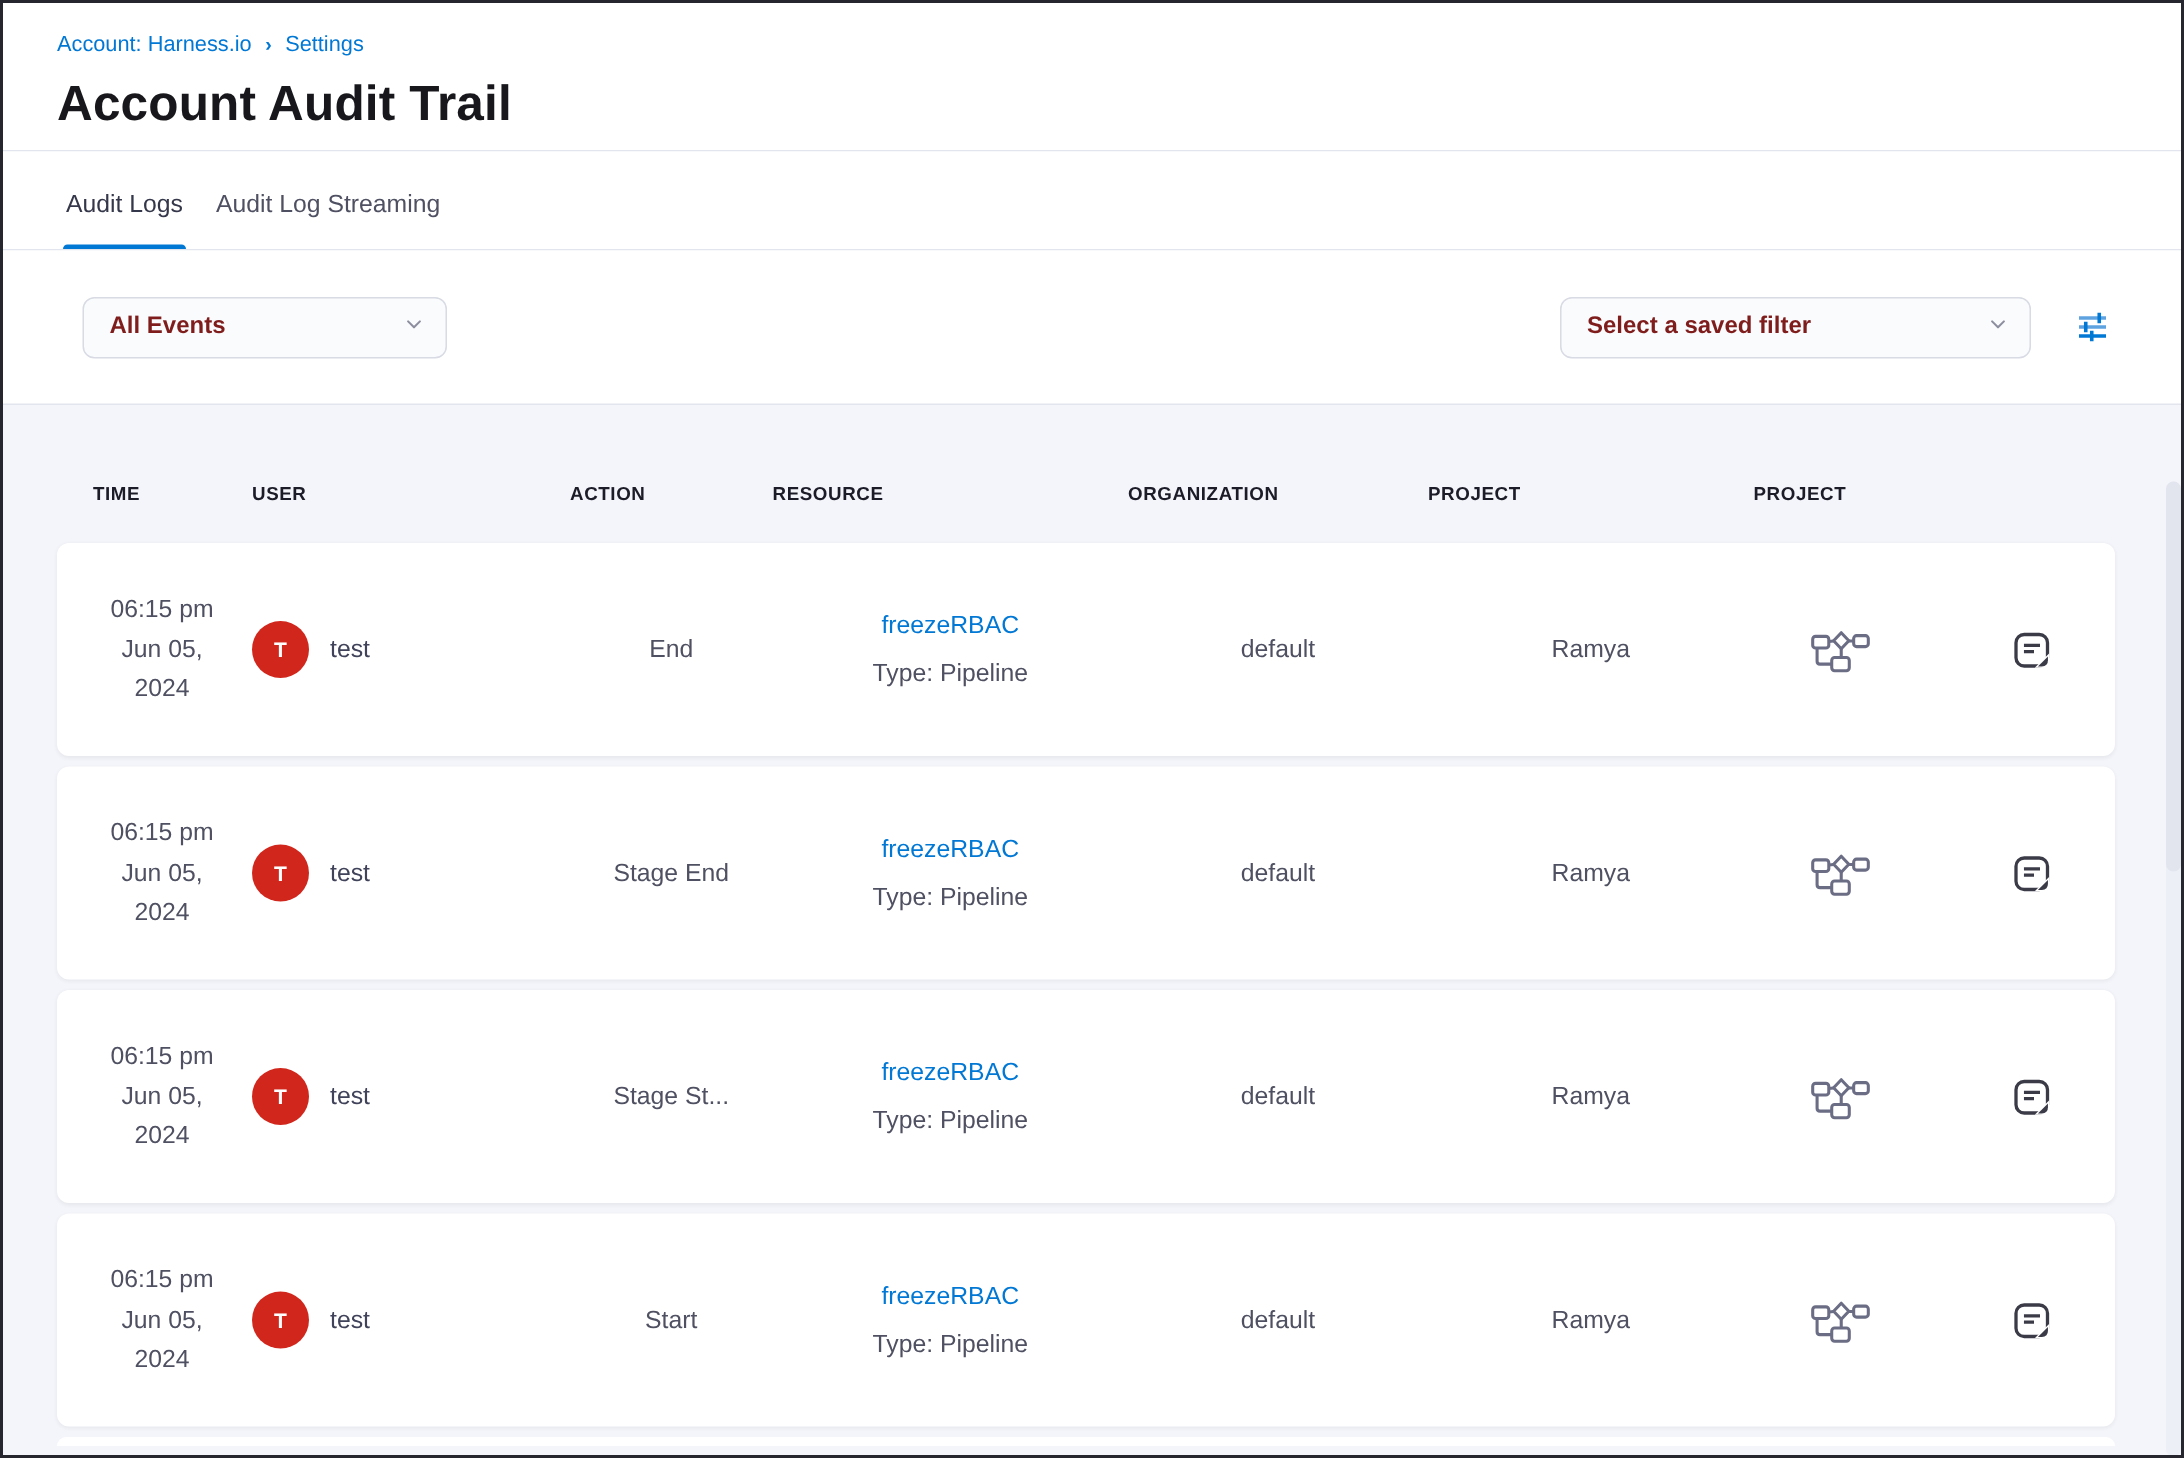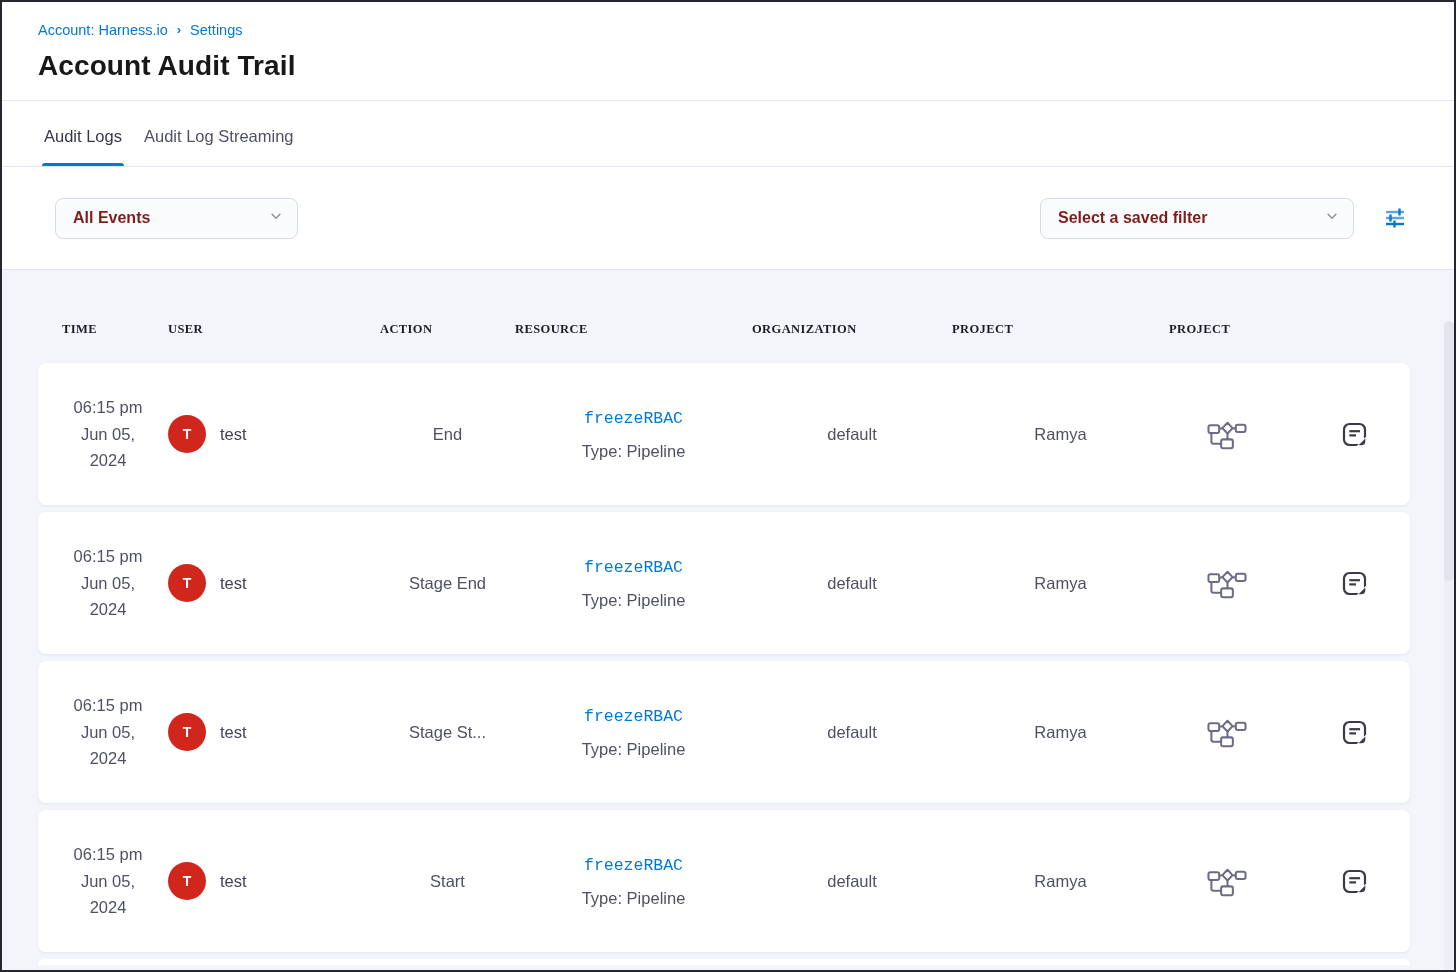--- a/index.html
+++ b/index.html
@@ -10,21 +10,21 @@
     border: 2px solid #26262e;
     overflow: hidden;
     position: relative;
   }
 
   
   .page-header { padding: 20px 36px 0 36px; background: #fff; border-bottom: 1px solid #e3e5ee; height: 99px; }
   .breadcrumb { font-size: 14.5px; color: #0278d5; display: flex; align-items: center; gap: 9px; }
   .breadcrumb a { color: #0278d5; text-decoration: none; cursor: pointer; }
   .crumb-sep { color: #0278d5; font-size: 13px; font-weight: 700; transform: translateY(-1px); }
-  .page-title { margin-top: 12px; font-size: 28px; font-weight: 700; color: #17171c; letter-spacing: 0.1px; }
+  .page-title { margin-top: 12px; font-size: 33px; font-weight: 700; color: #17171c; letter-spacing: 0.1px; }
 
   
   .tabs-bar { background: #fff; border-bottom: 1px solid #e3e5ee; height: 66px; display: flex; align-items: flex-end; padding: 0 40px; gap: 18px; }
   .tab { position: relative; font-size: 16.5px; color: #4f5162; padding: 18px 2px 20px 2px; cursor: pointer; }
   .tab.active { color: #35374a; }
   .tab.active::after {
     content: ""; position: absolute; left: 0; right: 0; bottom: 0;
     height: 3px; border-radius: 3px 3px 0 0; background: #0278d5;
   }
 
@@ -49,40 +49,40 @@
   .spacer { flex: 1; }
   .sliders-btn { background: none; border: none; cursor: pointer; margin-left: 28px; display: flex; align-items: center; }
 
   
   .content { background: #f4f5fa; height: 701px; position: relative; }
   .thead-row, .card-grid {
     display: grid;
     grid-template-columns: 106px 212px 135px 237px 200px 217px 129px 1fr;
     align-items: center;
   }
-  .thead-row { margin: 0 44px 0 36px; padding: 52px 0 26px 24px; font-family: Liberation Serif, serif; }
+  .thead-row { margin: 0 44px 0 36px; padding: 52px 0 26px 24px; }
   .th { font-size: 12.5px; font-weight: 700; color: #1c1c28; letter-spacing: 0.4px; }
 
   .row-card {
     background: #fff; border-radius: 8px; margin: 0 44px 7px 36px; height: 142px;
     box-shadow: 0 1px 3px rgba(40,41,61,0.07);
   }
   .card-grid { height: 100%; padding-left: 24px; text-align: center; }
   .cell { font-size: 16.5px; color: #4f5162; }
   .time-cell { line-height: 1.6; width: 92px; }
   .time-date { display: block; }
   .user-cell { display: flex; align-items: center; gap: 14px; }
   .avatar {
     width: 38px; height: 38px; border-radius: 50%; background: #d1261c; flex: none;
     color: #fff; font-size: 14px; font-weight: 700;
     display: flex; align-items: center; justify-content: center;
   }
   .user-name { color: #40435a; }
   .resource-cell { line-height: 1; }
-  .resource-link { color: #0278d5; text-decoration: none; font-size: 16.5px; cursor: pointer; display: inline-block; font-family: Liberation Mono, monospace; }
+  .resource-link { color: #0278d5; text-decoration: none; font-size: 16.5px; cursor: pointer; display: inline-block; }
   .resource-type { margin-top: 15px; color: #4f5162; font-size: 16.5px; }
   .module-cell { display: flex; justify-content: center; padding-right: 14px; }
   .note-cell { display: flex; justify-content: center; }
   .note-btn { background: none; border: none; cursor: pointer; padding: 4px; }
 
   
   .row-card.partial { height: 6px; margin-bottom: 0; border-radius: 8px 8px 0 0; box-shadow: none; }
 
   
   .scroll-track {

